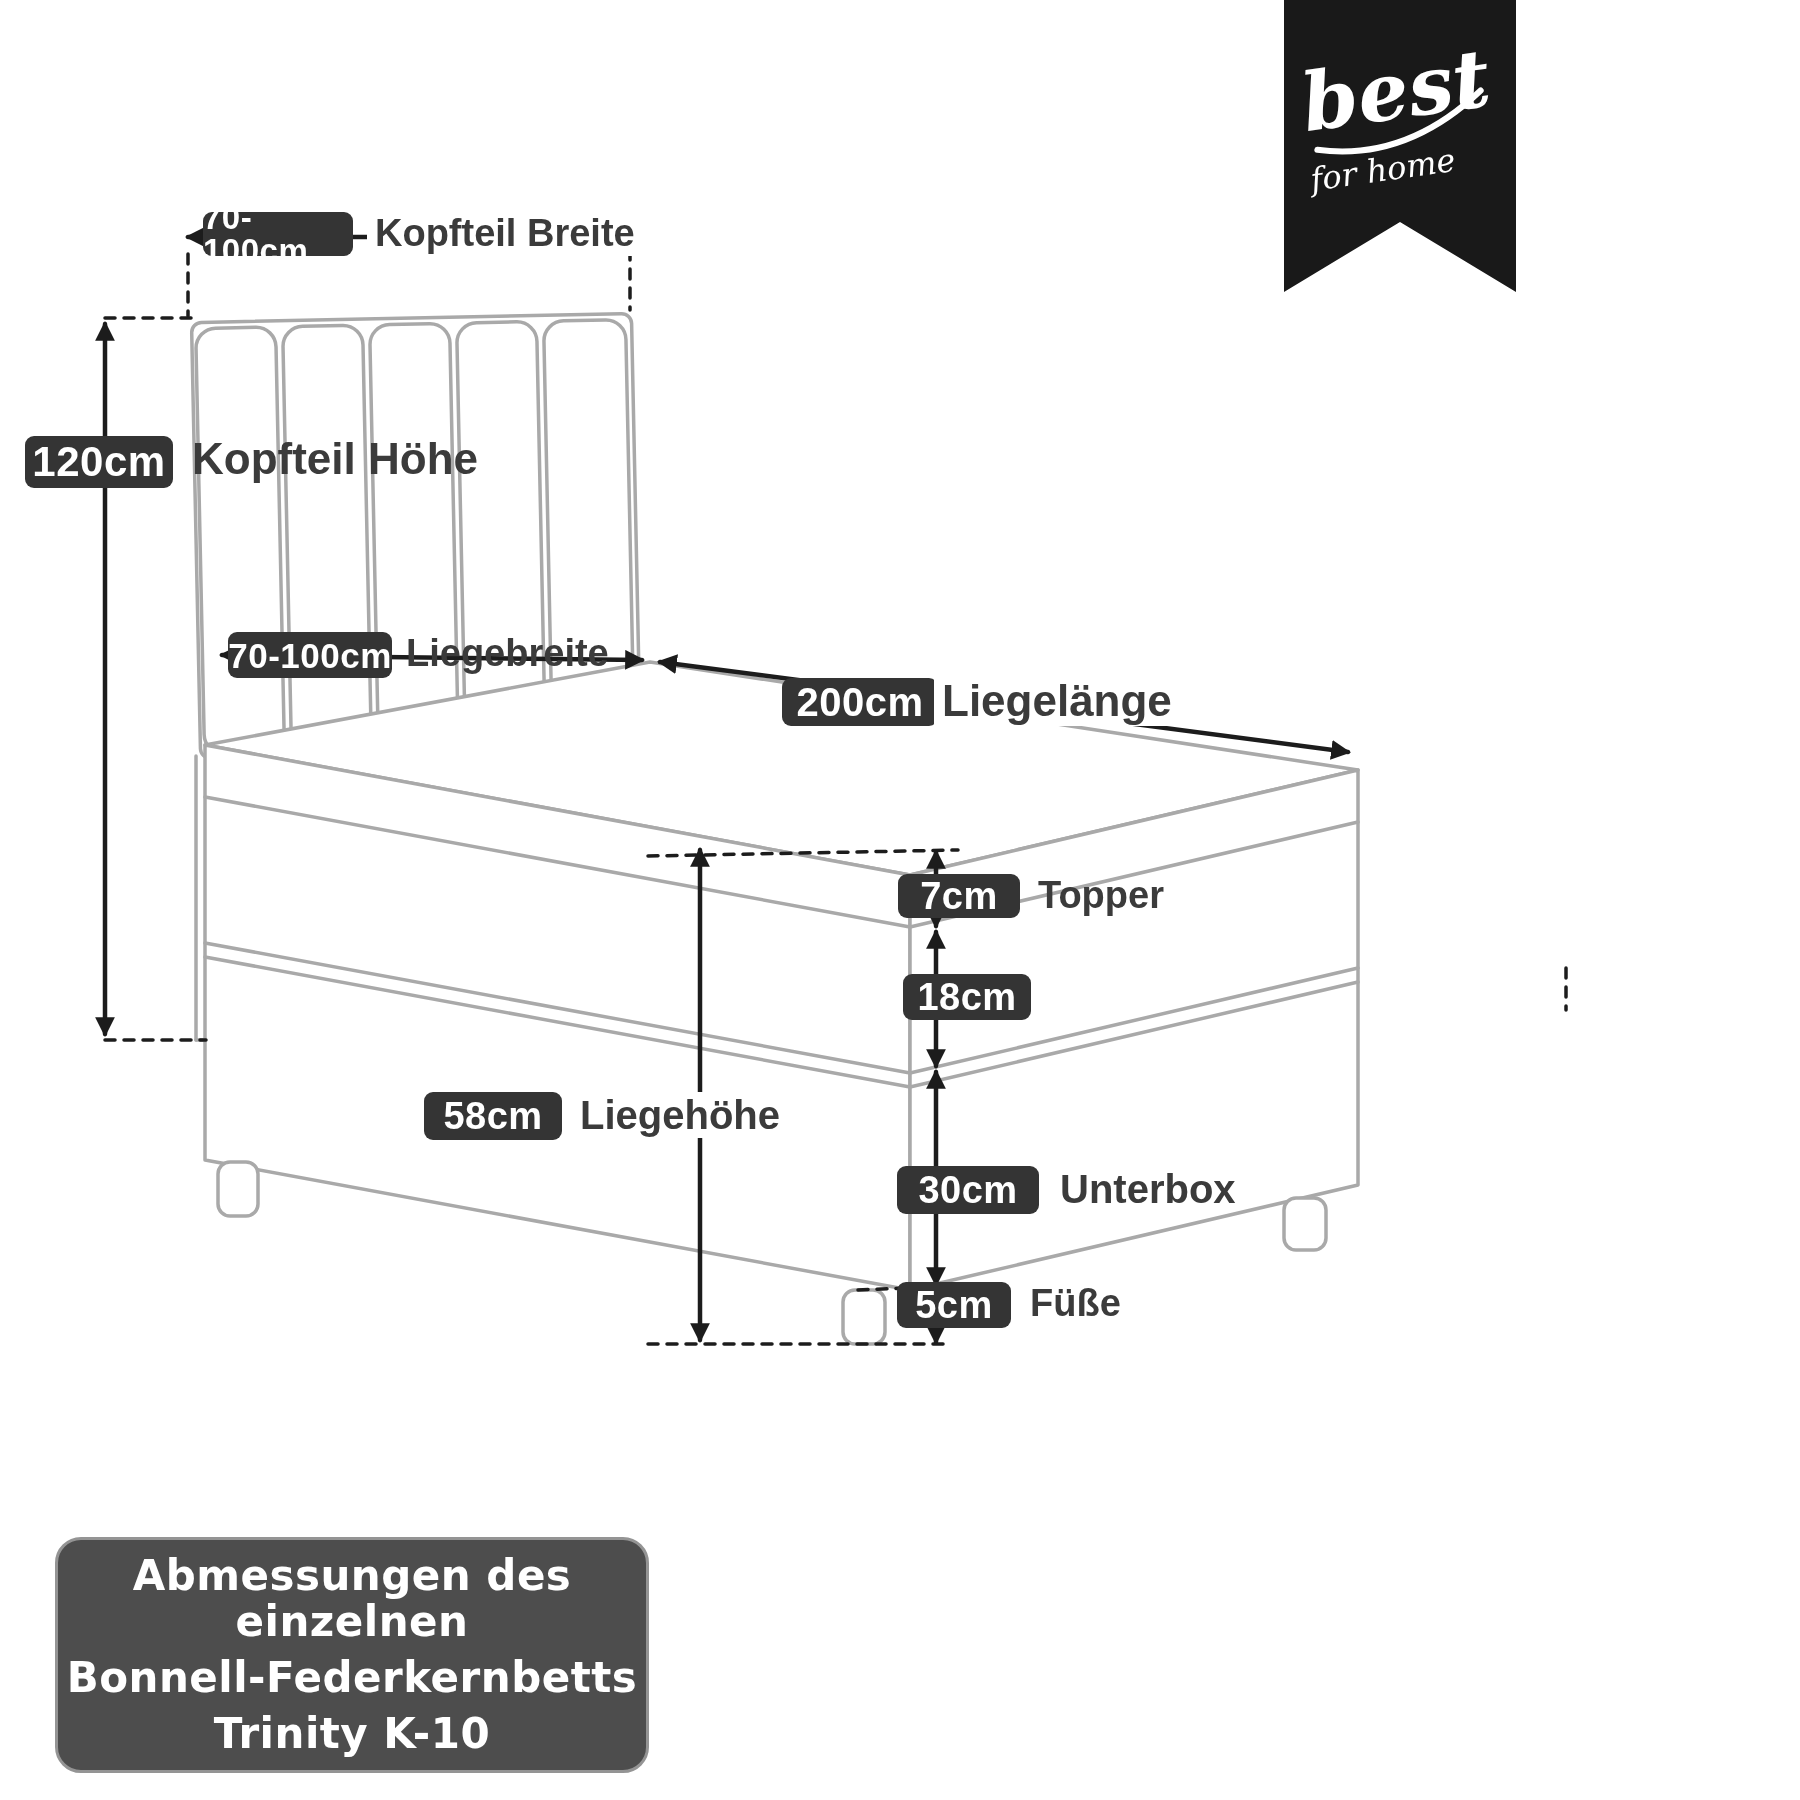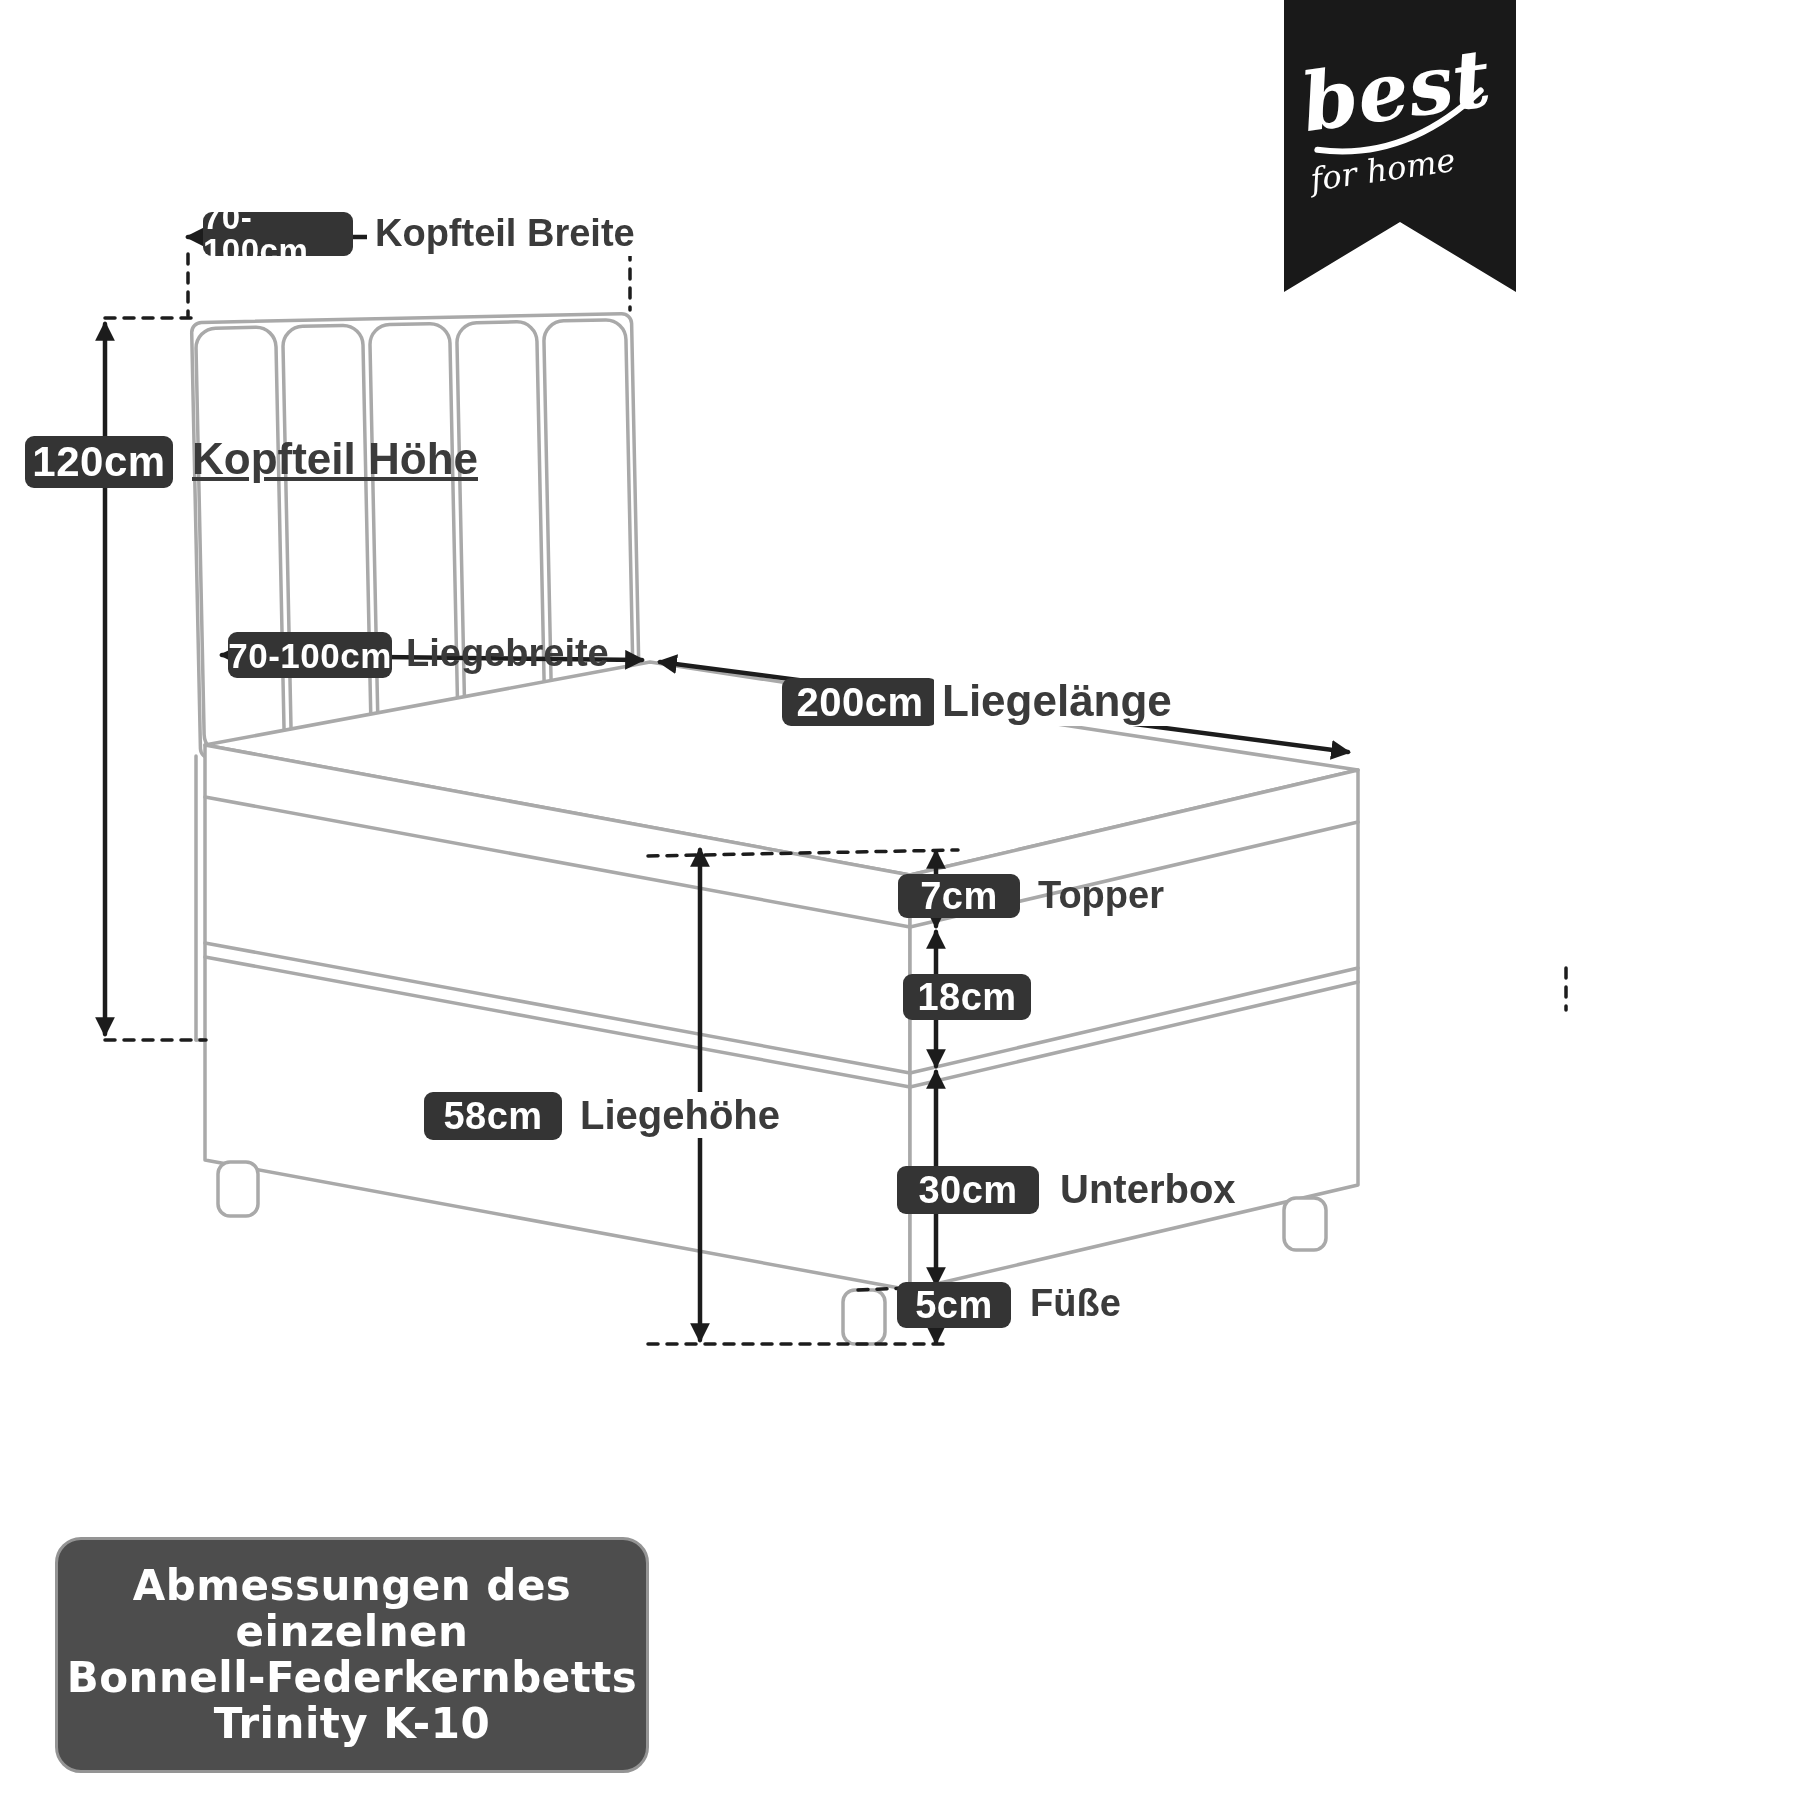--- a/index.html
+++ b/index.html
@@ -17,21 +17,21 @@
   .dlabel{
     position:absolute;color:#3b3b3b;font-weight:bold;background:#ffffff;
     padding:2px 8px;line-height:1.05;white-space:nowrap;
     font-family:"Liberation Sans",sans-serif;
   }
   .caption-box{
     position:absolute;left:55px;top:1537px;width:588px;height:230px;
     background:#4d4d4d;border:3px solid #949494;border-radius:26px;
     display:flex;flex-direction:column;align-items:center;justify-content:center;
     color:#ffffff;font-family:"DejaVu Sans",sans-serif;font-weight:800;
-    text-align:center;
+    text-align:center;gap:10px;
   }
   .caption-box .cap-line{font-size:42px;line-height:1.1;letter-spacing:0.5px;}
   .pennant{
     position:absolute;left:1284px;top:0;width:232px;height:292px;background:#191919;
     -webkit-clip-path:polygon(0 0,100% 0,100% 100%,50% 76%,0 100%);
     clip-path:polygon(0 0,100% 0,100% 100%,50% 76%,0 100%);
   }
   .pennant svg{display:block;}
   .logo-brand{font-family:"DejaVu Serif",serif;font-style:italic;font-weight:bold;}
   .logo-tag{font-family:"DejaVu Serif",serif;font-style:italic;}
@@ -111,21 +111,21 @@
   <div class="badge" style="left:903px;top:974px;width:128px;height:46px;font-size:38px;">18cm</div>
 
   <div class="badge" style="left:424px;top:1092px;width:138px;height:48px;font-size:38px;">58cm</div>
 
   <div class="badge" style="left:897px;top:1166px;width:142px;height:48px;font-size:38px;">30cm</div>
 
   <div class="badge" style="left:897px;top:1282px;width:114px;height:46px;font-size:38px;">5cm</div>
 
   <div class="dlabel" style="left:360px;top:212px;font-size:38px;margin-left:7px;">Kopfteil Breite</div>
 
-  <div class="dlabel" style="left:184px;top:434px;font-size:44px;background:transparent;text-decoration:underline;">Kopfteil Höhe</div>
+  <div class="dlabel" style="left:184px;top:434px;font-size:44px;background:transparent;">Kopfteil Höhe</div>
 
   <div class="dlabel" style="left:398px;top:632px;font-size:38px;background:transparent;">Liegebreite</div>
 
   <div class="dlabel" style="left:934px;top:676px;font-size:44px;">Liegelänge</div>
 
   <div class="dlabel" style="left:1030px;top:874px;font-size:38px;background:transparent;">Topper</div>
 
 
   <div class="dlabel" style="left:572px;top:1092px;font-size:40px;">Liegehöhe</div>
 

